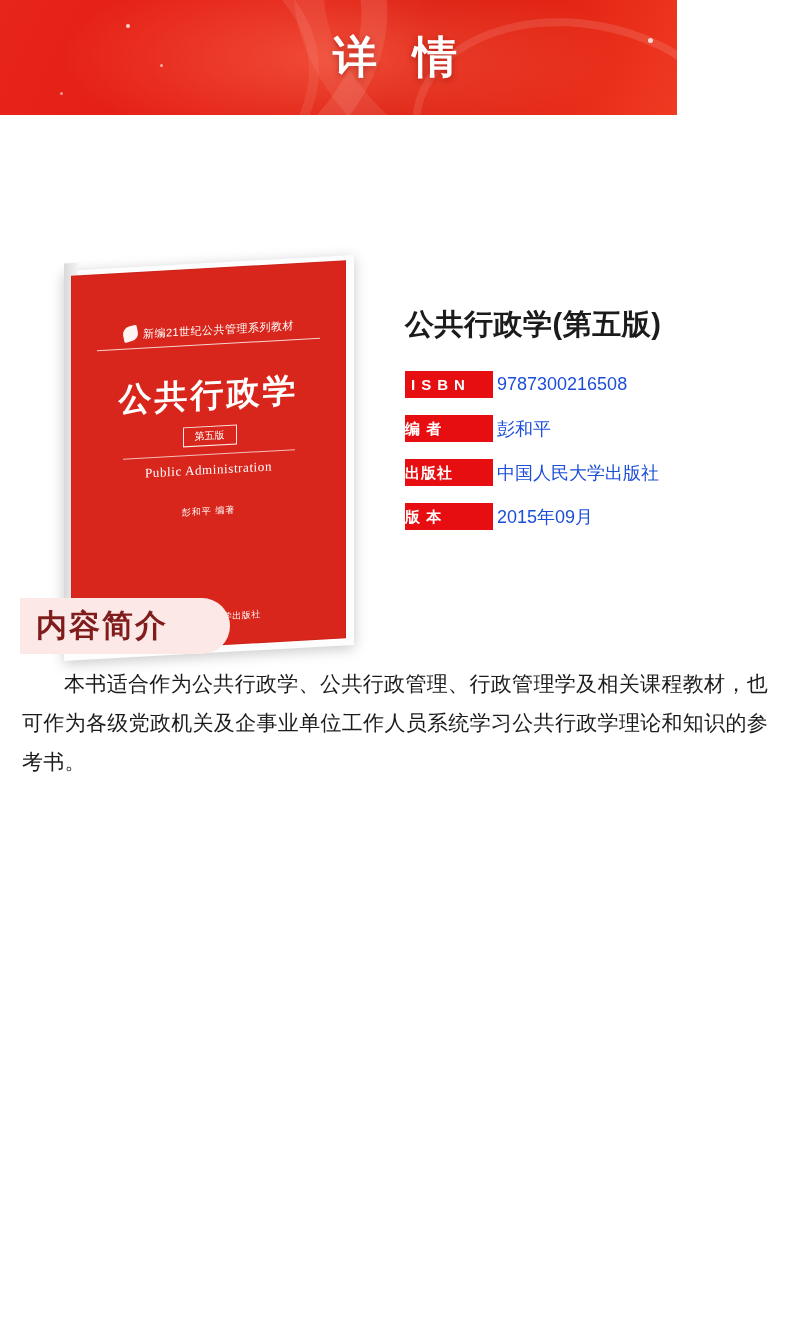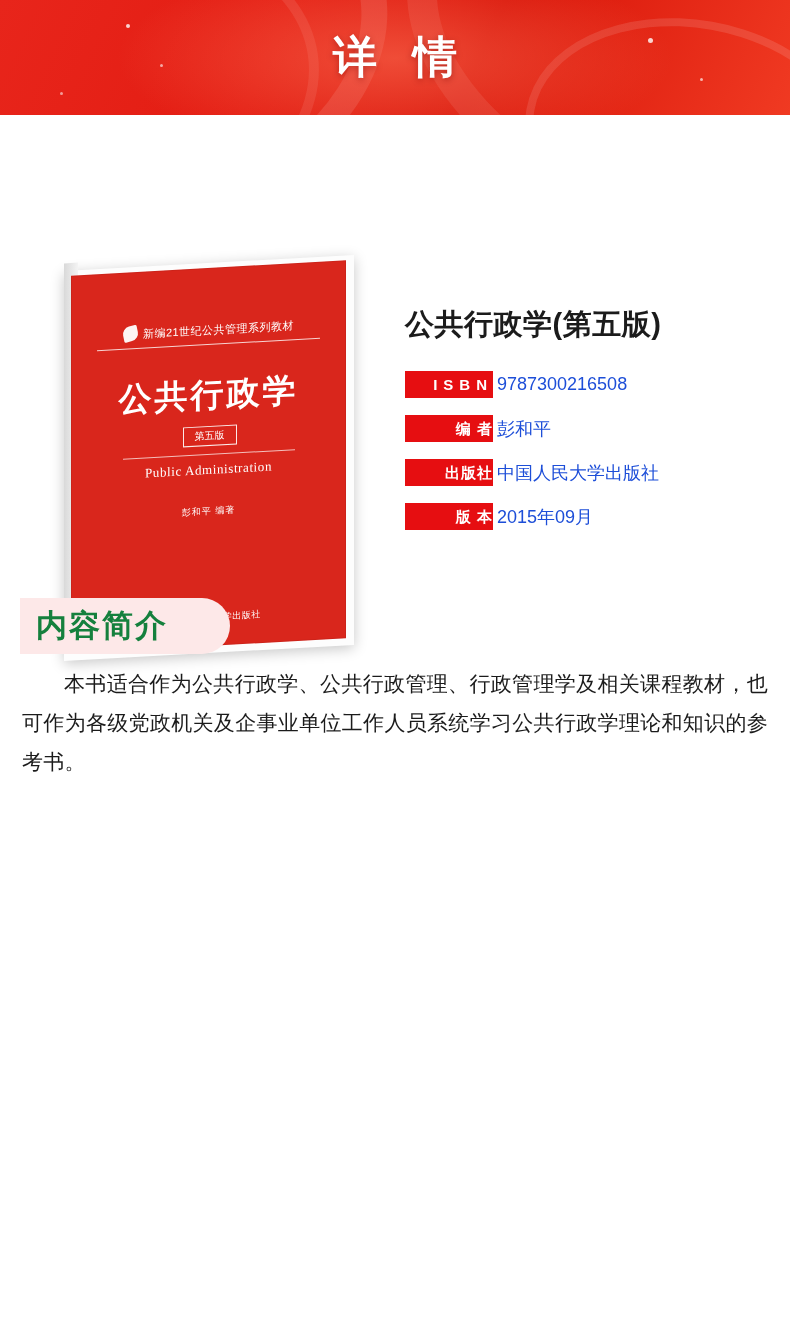--- a/index.html
+++ b/index.html
@@ -11,21 +11,21 @@
     height: 1324px;
     background: #ffffff;
     font-family: "Liberation Sans", "DejaVu Sans", sans-serif;
     overflow: hidden;
     position: relative;
   }
 
   
   .banner {
     position: relative;
-    width: 790px;
+    width: 677px;
     height: 115px;
     background: linear-gradient(115deg, #e8251b 0%, #e31d13 35%, #d81409 60%, #f03a22 100%);
     overflow: hidden;
   }
   .banner .swoosh1 {
     position: absolute;
     left: -180px;
     top: -140px;
     width: 520px;
     height: 330px;
@@ -264,21 +264,21 @@
     margin-bottom: 17px;
   }
   .spec-label {
     flex: 0 0 auto;
     width: 88px;
     height: 27px;
     line-height: 27px;
     background: #e60e11;
     color: #ffffff;
     font-size: 15px;
-    text-align: right;
+    text-align: left;
     letter-spacing: 1px;
     font-weight: bold;
   }
   .spec-label.wide-space { letter-spacing: 6px; text-indent: 6px; }
   .spec-value {
     margin-left: 4px;
     font-size: 18px;
     color: #1d4ed8;
   }
 
@@ -301,21 +301,21 @@
     width: 210px;
     height: 56px;
     background: #fde8e8;
     border-radius: 0 28px 28px 0;
   }
   .section-head .label {
     position: relative;
     display: block;
     padding: 0 30px 0 16px;
     line-height: 56px;
-    color: #15803d;
+    color: #7f1d1d;
     font-size: 31px;
     font-weight: bold;
     letter-spacing: 2px;
   }
 
   
   .body-copy {
     margin: 10px 22px 0 22px;
     color: #1b1b1b;
     font-size: 21px;

